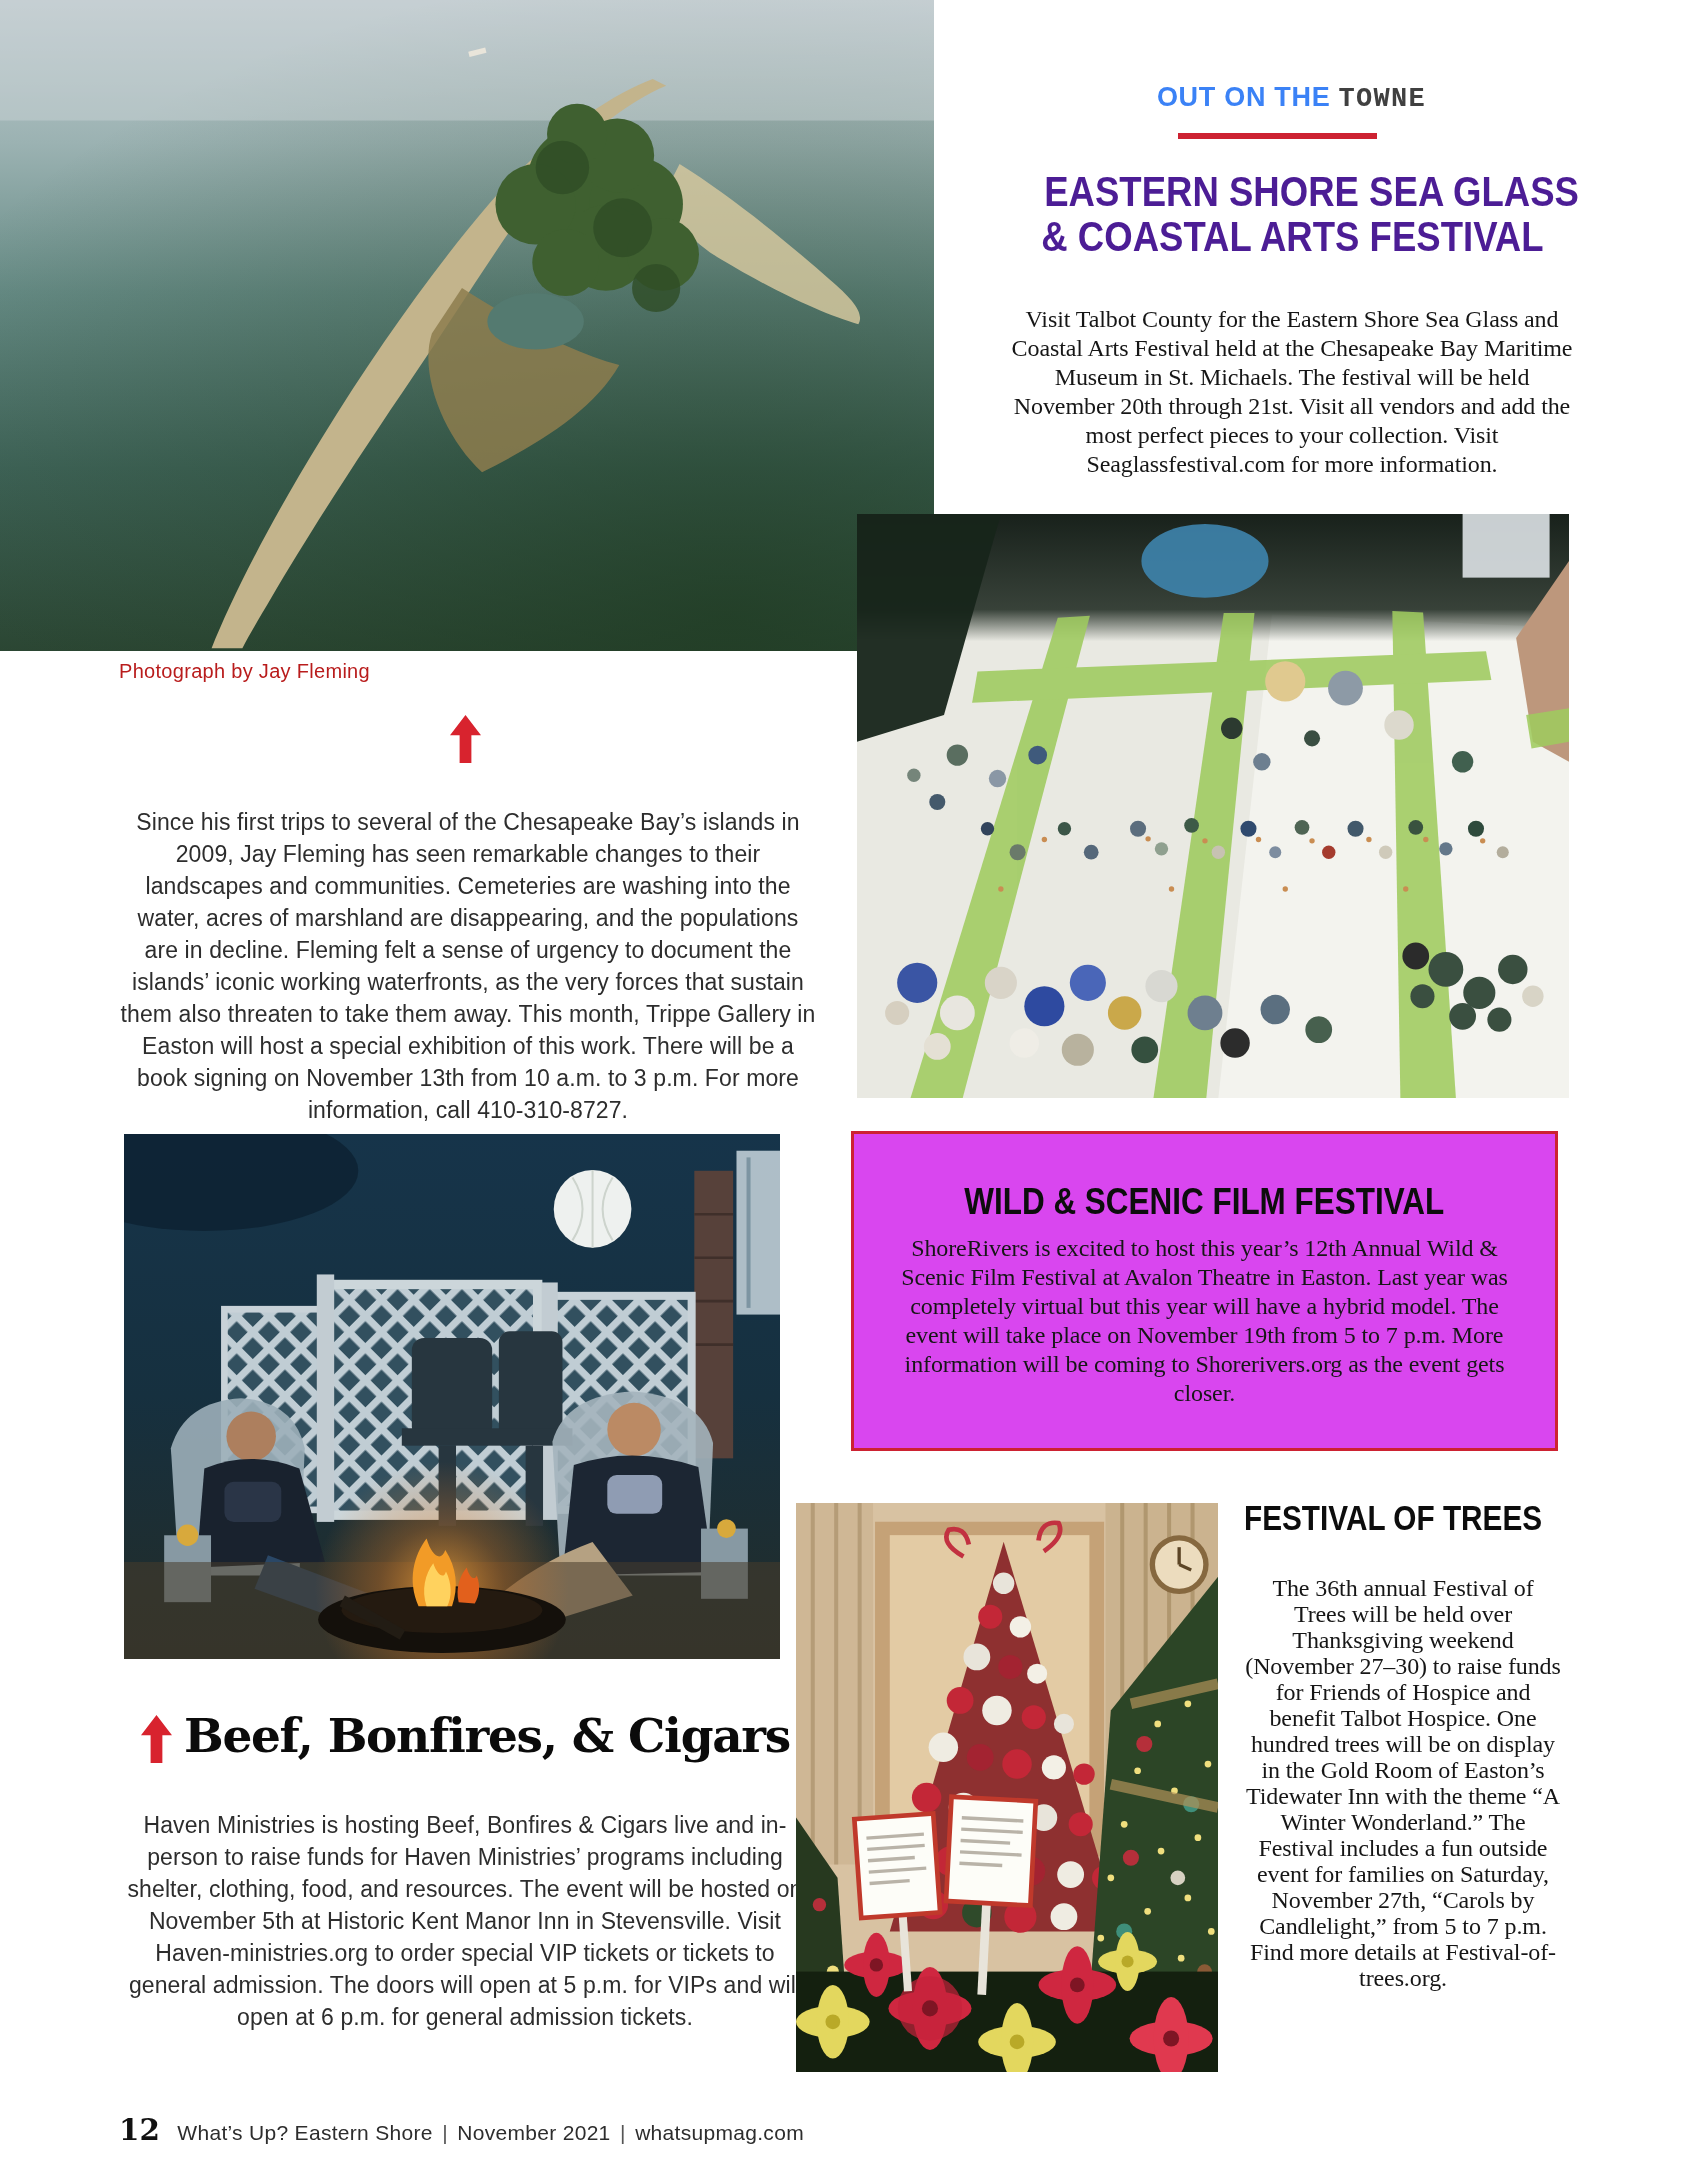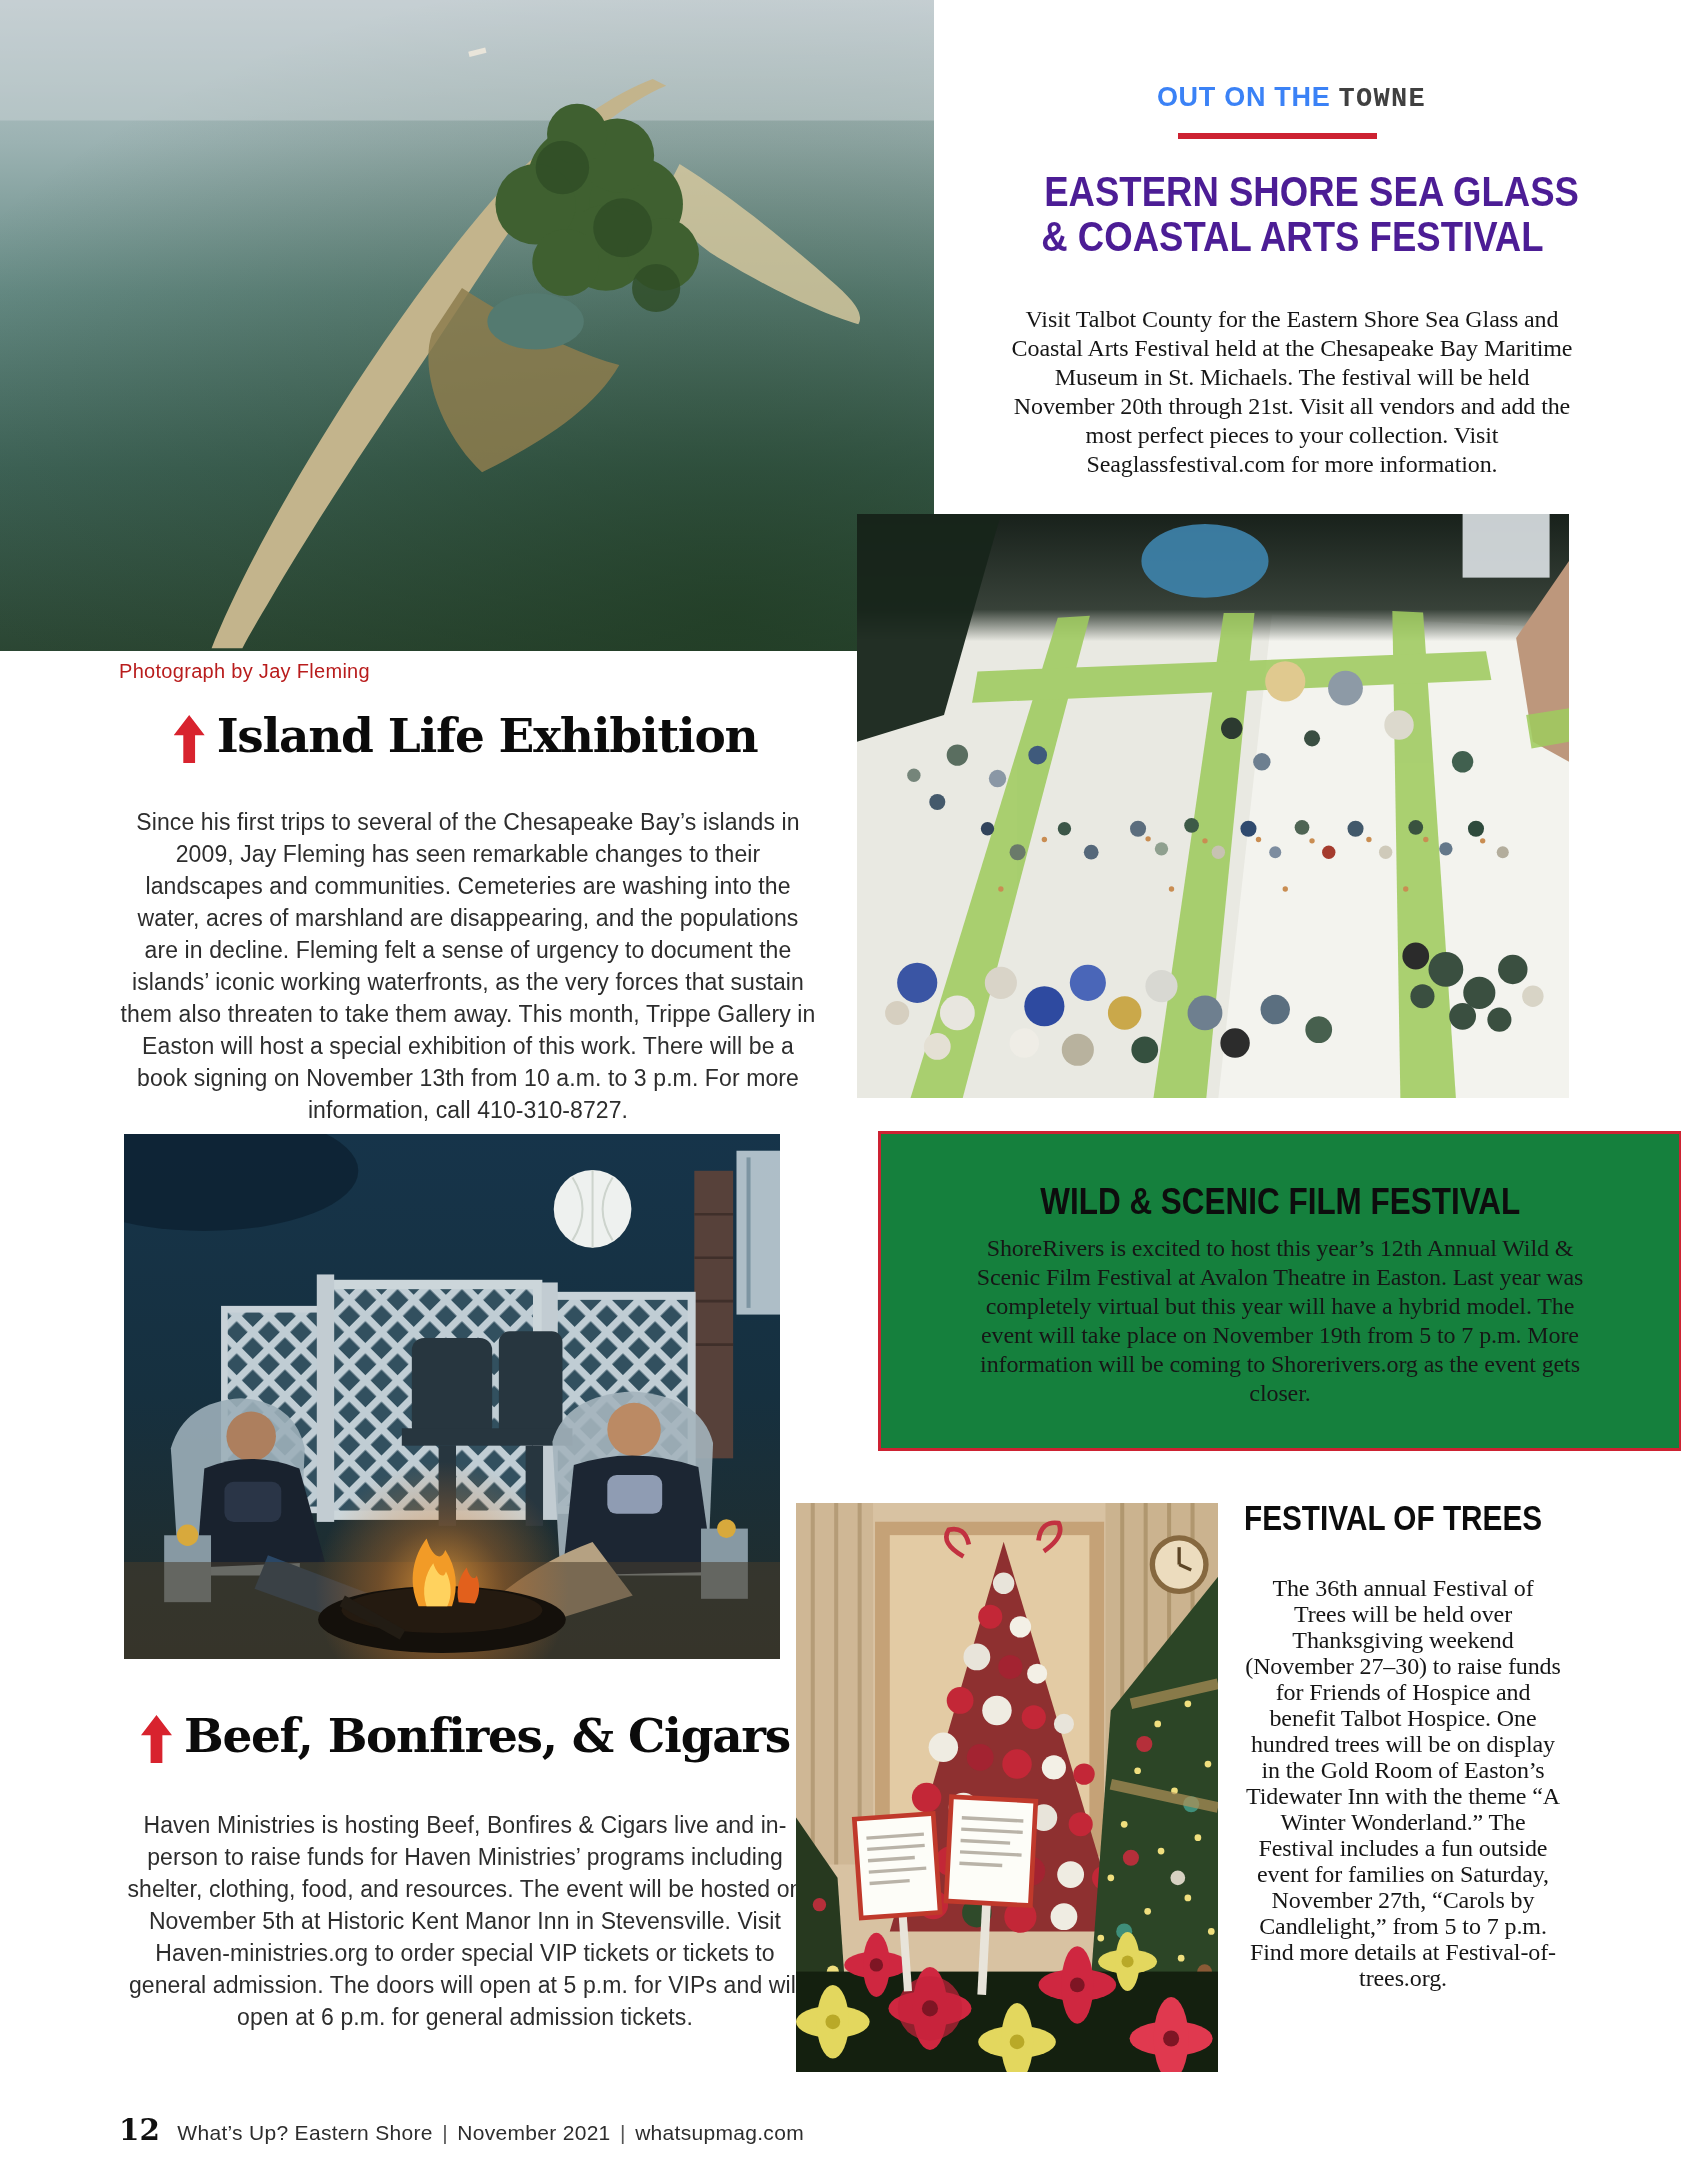--- a/index.html
+++ b/index.html
@@ -32,22 +32,22 @@
 
   .sec-head{position:absolute;display:flex;align-items:flex-start;justify-content:center;gap:12px;}
   .didone{font-family:"DejaVu Serif","Liberation Serif",serif;font-weight:700;color:#0b0b0b;
     font-size:47px;line-height:50px;letter-spacing:-1.3px;white-space:nowrap;}
   .up-arrow{width:31px;height:48px;margin-top:4px;flex:0 0 auto;
     clip-path:polygon(50% 0,100% 42%,69% 42%,69% 100%,31% 100%,31% 42%,0 42%);}
 
   .head-islandlife{left:114px;top:711px;width:703px;}
   .p-islandlife{position:absolute;left:120px;top:783px;width:696px;text-align:center;}
 
-  .wild-box{position:absolute;left:851px;top:1131px;width:804px;height:320px;box-sizing:border-box;
-    border:3.3px solid #cd2232;background:#15803d;text-align:center;margin-left:27px;}
+  .wild-box{position:absolute;left:851px;top:1131px;width:707px;height:320px;box-sizing:border-box;
+    border:3.3px solid #cd2232;background:#d946ef;text-align:center;}
   .wild-title{margin-top:47px;font-size:37px;color:#0d0d0d;}
   .p-wild{width:643px;margin:10.7px auto 0 auto;text-align:center;}
 
   .head-beef{left:114px;top:1711px;width:703px;}
   .p-beef{position:absolute;left:127px;top:1786px;width:676px;text-align:center;line-height:32px;}
 
   .fot-title{position:absolute;left:1244px;top:1498px;width:321px;font-size:35px;color:#0d0d0d;}
   .p-fot{position:absolute;left:1244px;top:1551px;width:318px;text-align:center;line-height:26px;}
 
   .footer{position:absolute;left:119px;top:2106px;display:flex;align-items:baseline;gap:17.4px;}
@@ -219,21 +219,20 @@
     <span class="condX"><span>EASTERN SHORE SEA GLASS</span></span><br>
     <span class="condX"><span>&amp; COASTAL ARTS FESTIVAL</span></span>
   </div>
 
   <p class="serifbody p-seaglass">Visit Talbot County for the Eastern Shore Sea Glass and Coastal Arts Festival held at the Chesapeake Bay Maritime Museum in St. Michaels. The festival will be held November 20th through 21st. Visit all vendors and add the most perfect pieces to your collection. Visit Seaglassfestival.com for more information.</p>
 
   <div class="caption">Photograph by Jay Fleming</div>
 
   <div class="sec-head head-islandlife">
     <span class="up-arrow" style="background:#d8232e;"></span>
-    <span class="didone">Island Life Exhibition</span>
   </div>
   <p class="sansbody p-islandlife">Since his first trips to several of the Chesapeake Bay’s islands in 2009, Jay Fleming has seen remarkable changes to their landscapes and communities. Cemeteries are washing into the water, acres of marshland are disappearing, and the populations are in decline. Fleming felt a sense of urgency to document the islands’ iconic working waterfronts, as the very forces that sustain them also threaten to take them away. This month, Trippe Gallery in Easton will host a special exhibition of this work. There will be a book signing on November 13th from 10 a.m. to 3 p.m. For more information, call 410-310-8727.</p>
 
   <div class="wild-box">
     <div class="wild-title cond">
       <span class="condX"><span>WILD &amp; SCENIC FILM FESTIVAL</span></span>
     </div>
     <p class="serifbody p-wild">ShoreRivers is excited to host this year’s 12th Annual Wild &amp; Scenic Film Festival at Avalon Theatre in Easton. Last year was completely virtual but this year will have a hybrid model. The event will take place on November 19th from 5 to 7 p.m. More information will be coming to Shorerivers.org as the event gets closer.</p>
   </div>
 

